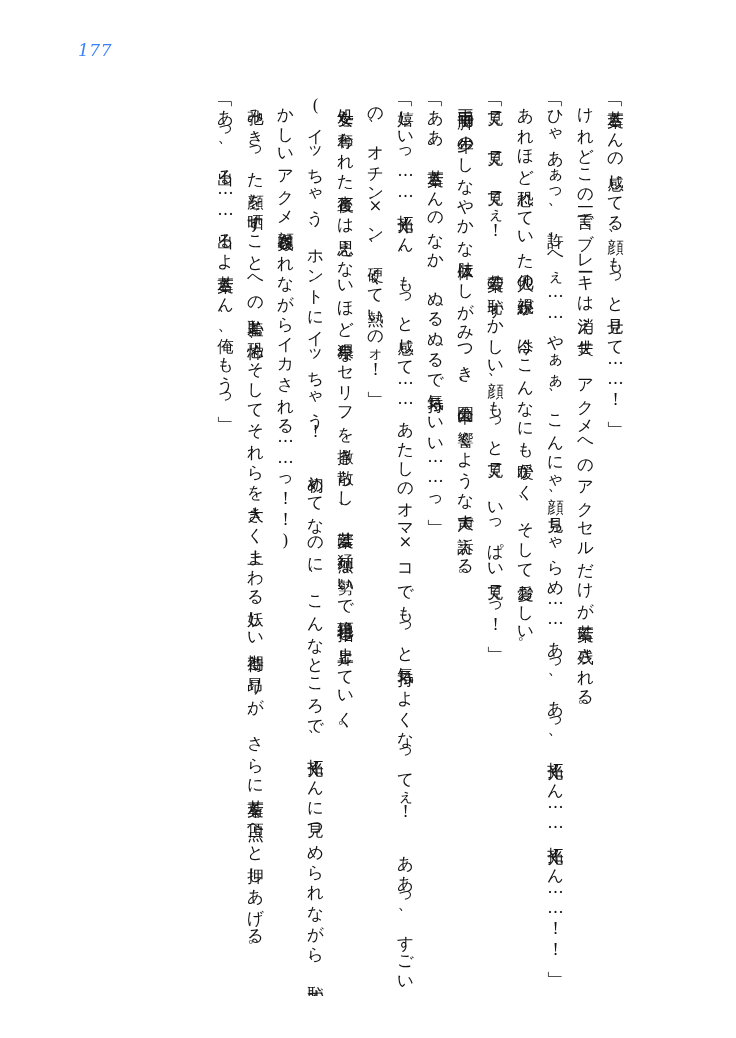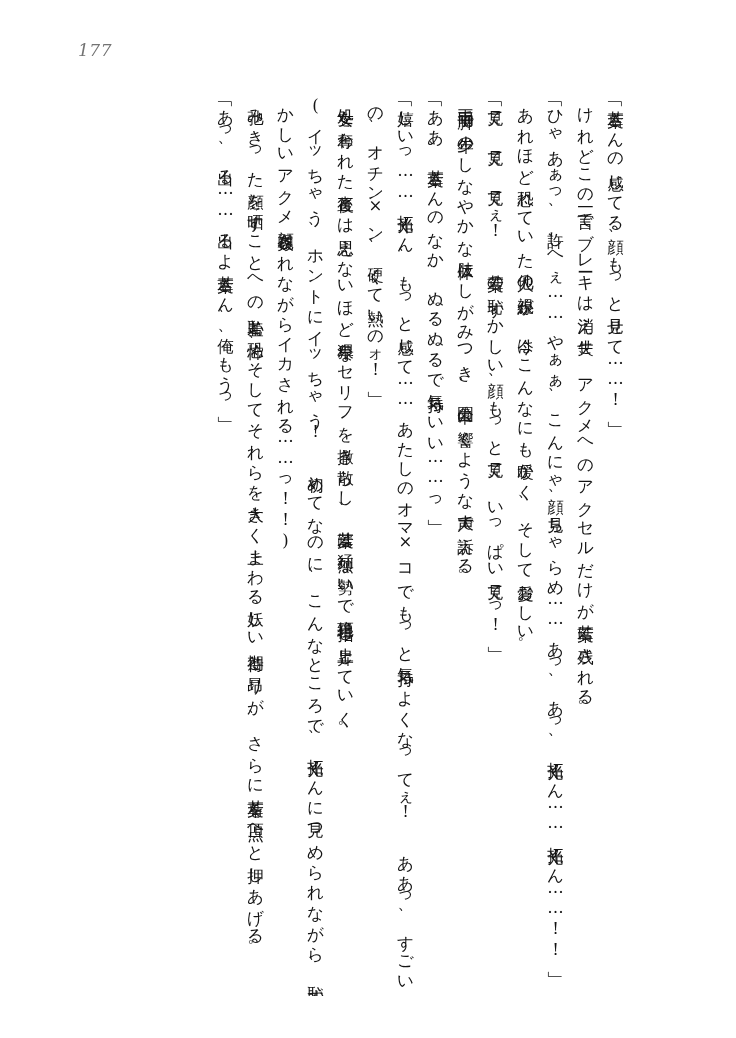--- a/index.html
+++ b/index.html
@@ -21,21 +21,21 @@
     background: #ffffff;
     box-sizing: border-box;
   }
   .page-number {
     position: absolute;
     top: 40px;
     left: 78px;
     font-size: 17px;
     font-style: italic;
     font-family: "DejaVu Serif", "Liberation Serif", serif;
-    color: #737373;
+    color: #3b82f6;
     letter-spacing: 0.5px;
   }
   .body-text {
     position: absolute;
     top: 96px;
     left: 52px;
     width: 578px;
     height: 900px;
     writing-mode: vertical-rl;
     text-orientation: upright;

